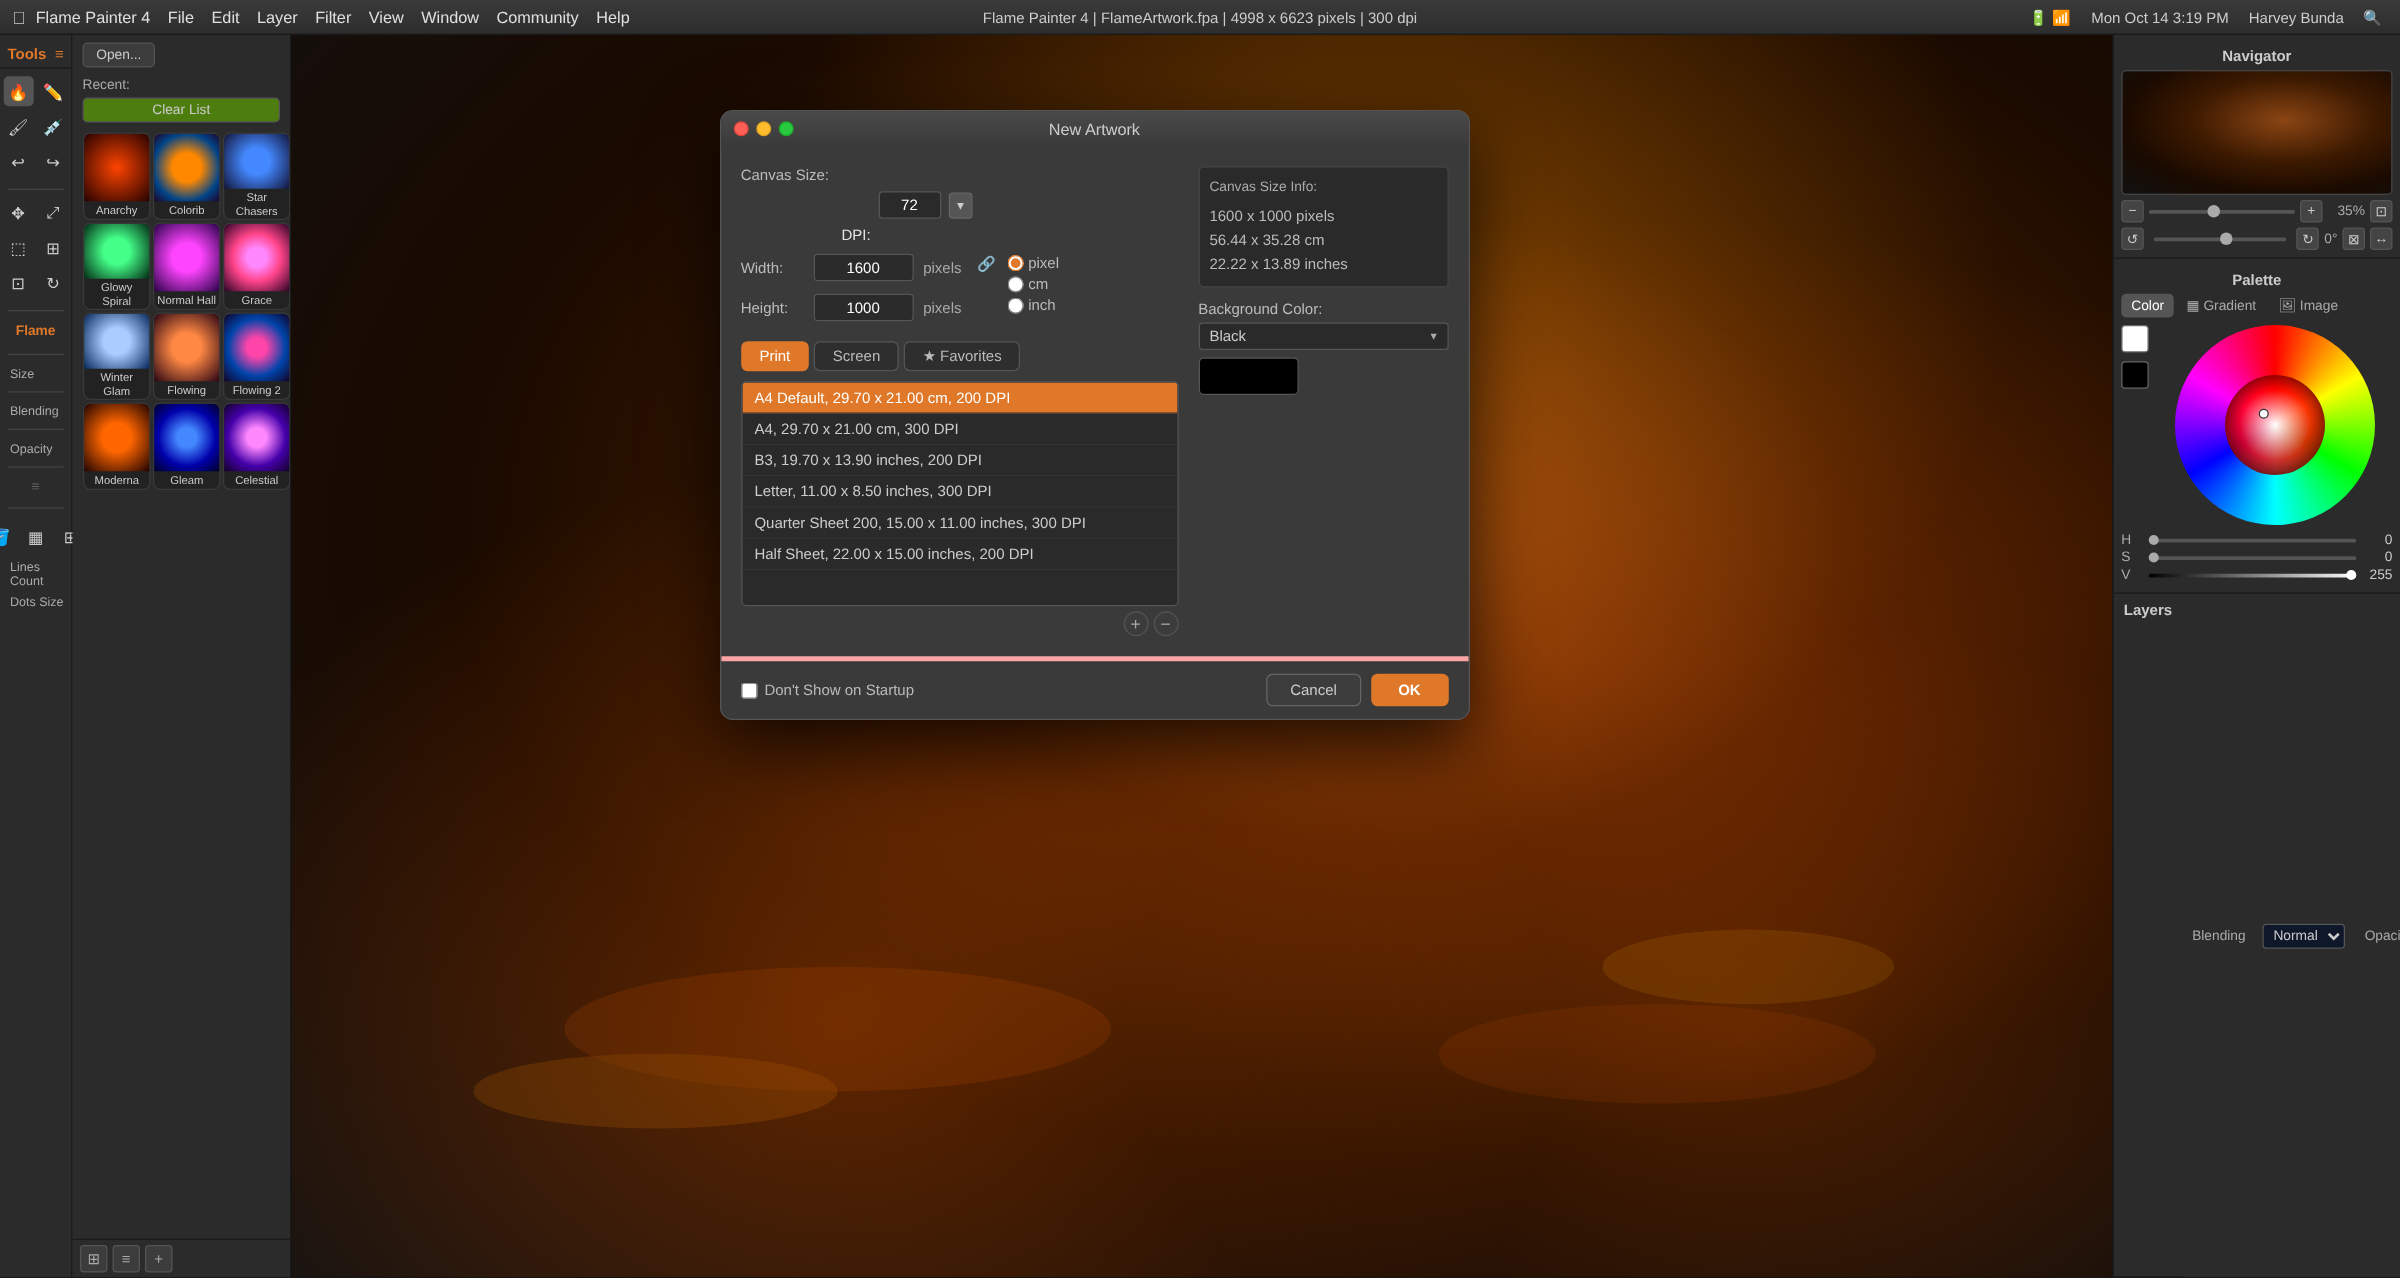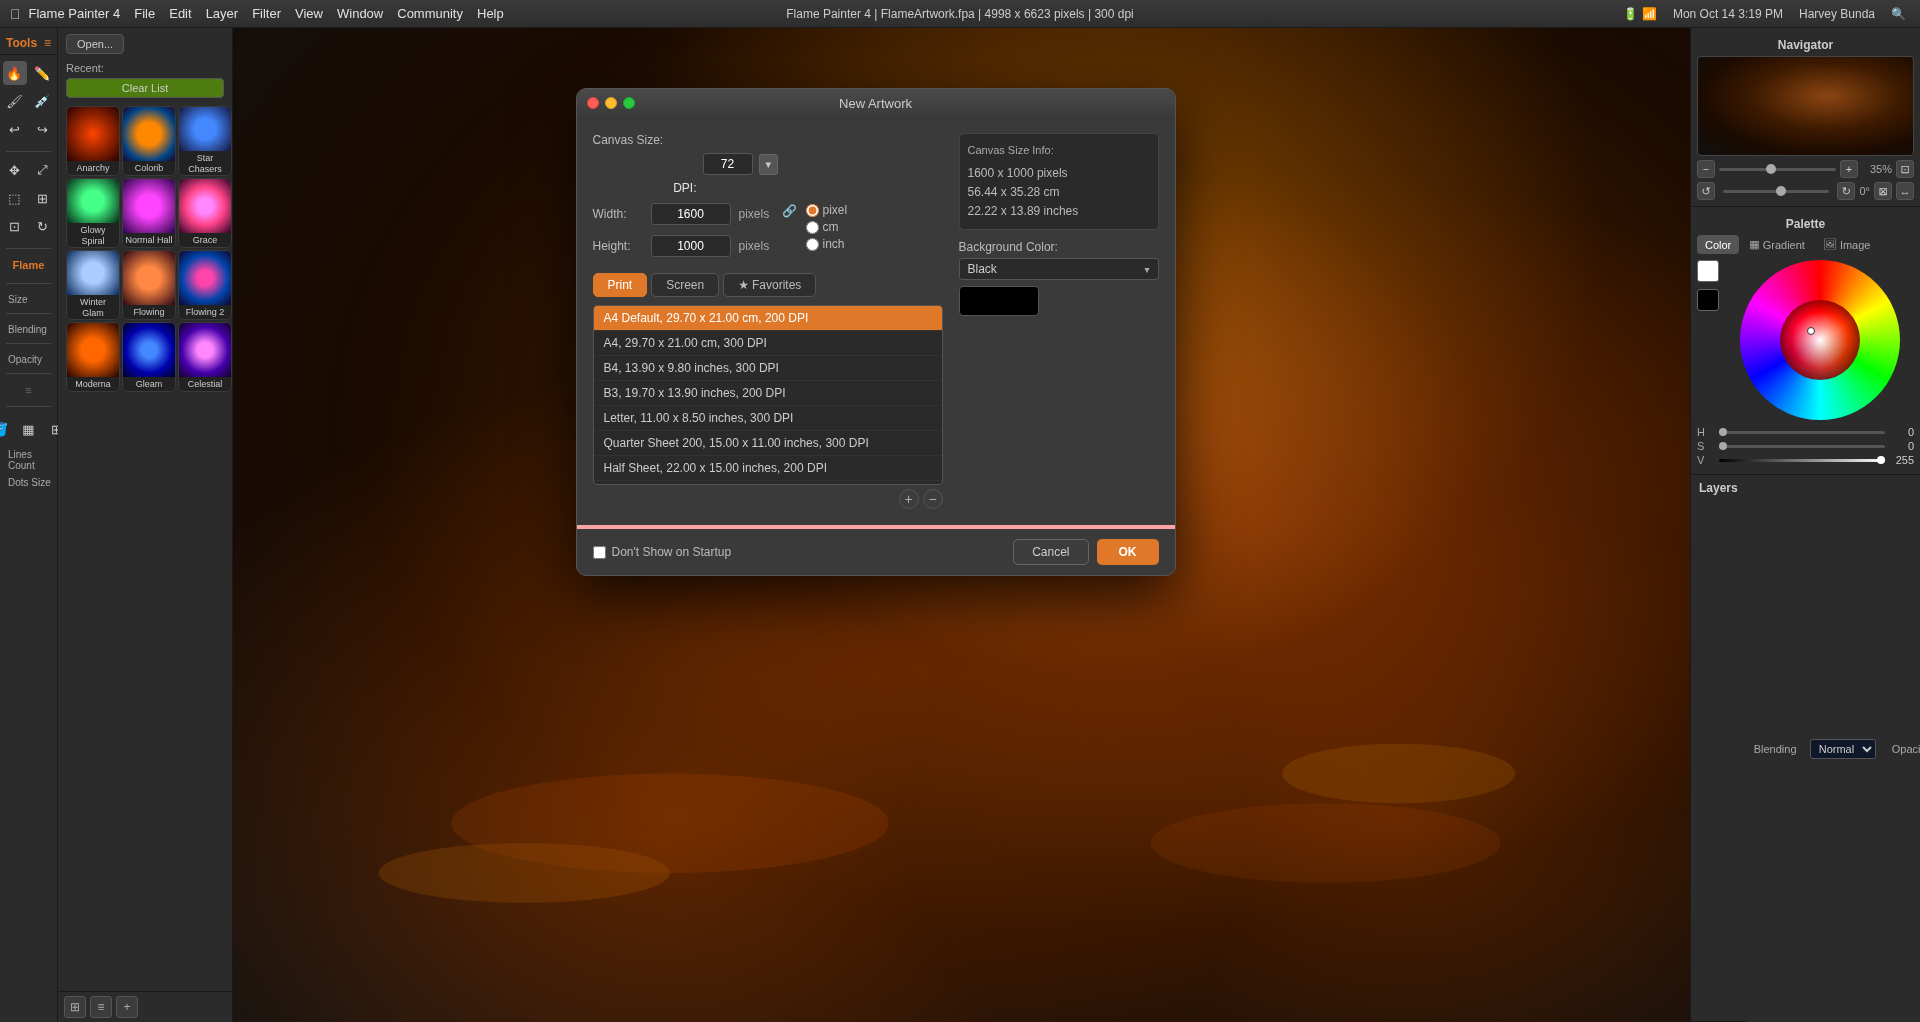--- a/index.html
+++ b/index.html
@@ -1012,21 +1012,20 @@
               <button class="preset-tab">Screen</button>
               <button class="preset-tab fav">
                 <span>★</span>
                 <span>Favorites</span>
               </button>
             </div>
 
             <div class="preset-list">
               <div class="preset-list-item selected">A4 Default, 29.70 x 21.00 cm, 200 DPI</div>
               <div class="preset-list-item">A4, 29.70 x 21.00 cm, 300 DPI</div>
-              <div class="preset-list-item">B4, 13.90 x 9.80 inches, 300 DPI</div>
               <div class="preset-list-item">B3, 19.70 x 13.90 inches, 200 DPI</div>
               <div class="preset-list-item">Letter, 11.00 x 8.50 inches, 300 DPI</div>
               <div class="preset-list-item">Quarter Sheet 200, 15.00 x 11.00 inches, 300 DPI</div>
               <div class="preset-list-item">Half Sheet, 22.00 x 15.00 inches, 200 DPI</div>
             </div>
             <div class="preset-list-bottom">
               <div class="preset-list-btn">+</div>
               <div class="preset-list-btn">−</div>
             </div>
           </div>

